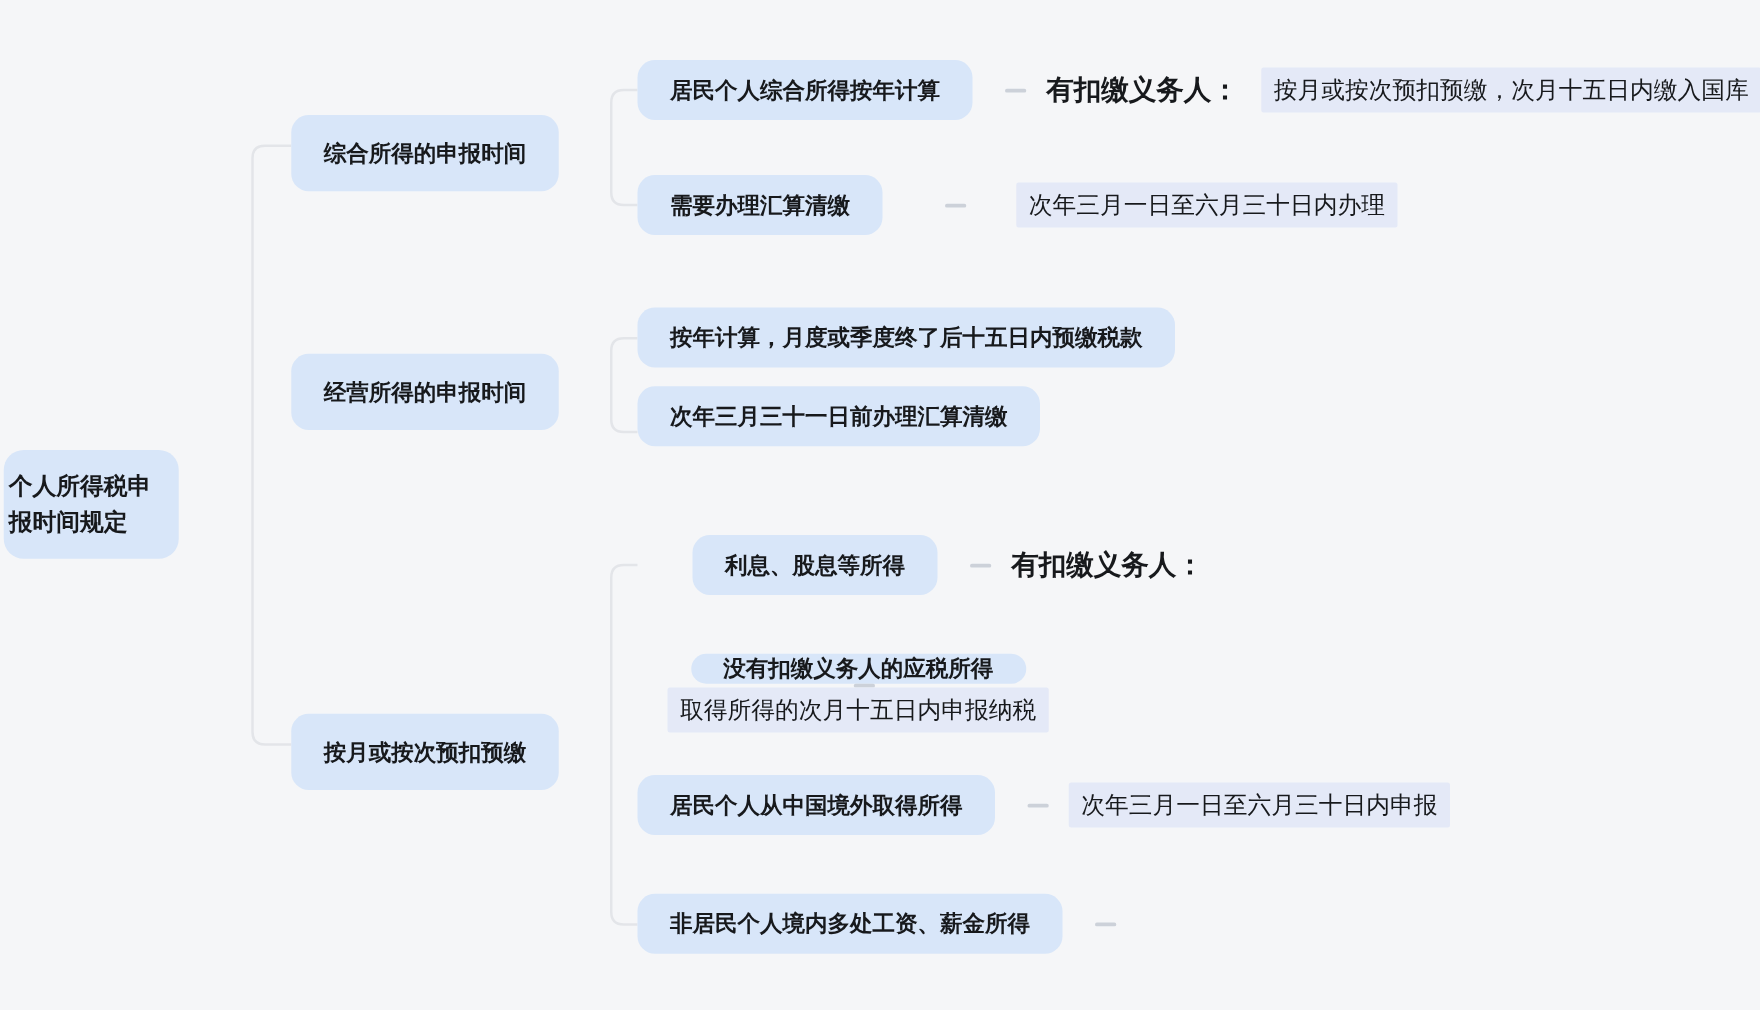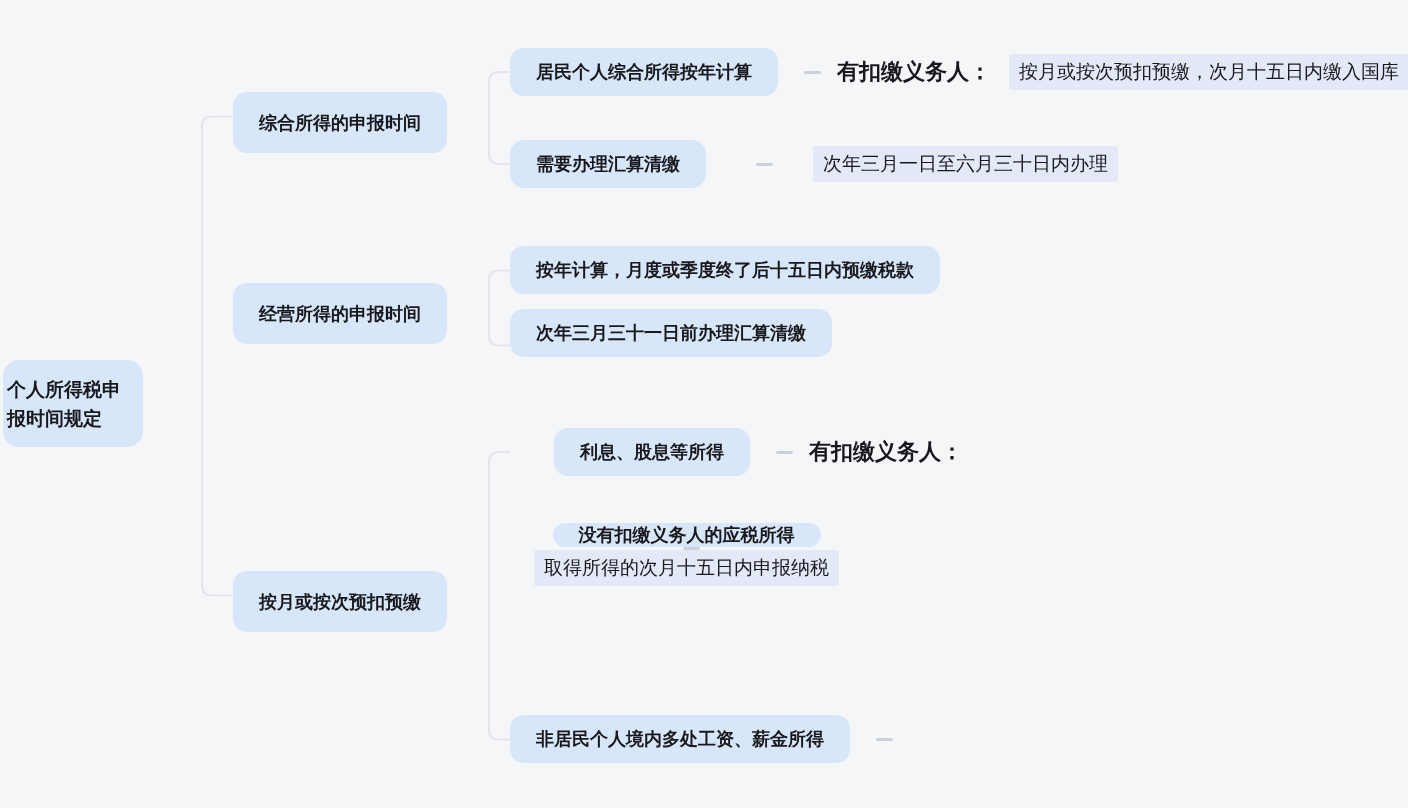--- a/index.html
+++ b/index.html
@@ -102,19 +102,24 @@
     <div class="dash"></div>
     <div class="detail-prefix">有扣缴义务人：</div>
   </div>
 
   <div class="row" style="left:534px;top:523px;flex-direction:column;">
     <div class="node">没有扣缴义务人的应税所得</div>
     <div class="dash"></div>
     <div class="detail-label">取得所得的次月十五日内申报纳税</div>
   </div>
 
+  <div class="row" style="left:510px;top:620px;">
+    <div class="node">居民个人从中国境外取得所得</div>
+    <div class="dash"></div>
+    <div class="detail-label">次年三月一日至六月三十日内申报</div>
+  </div>
 
   <div class="row" style="left:510px;top:715px;">
     <div class="node">非居民个人境内多处工资、薪金所得</div>
     <div class="dash"></div>
   </div>
 
 </div>
 
 </body></html>

